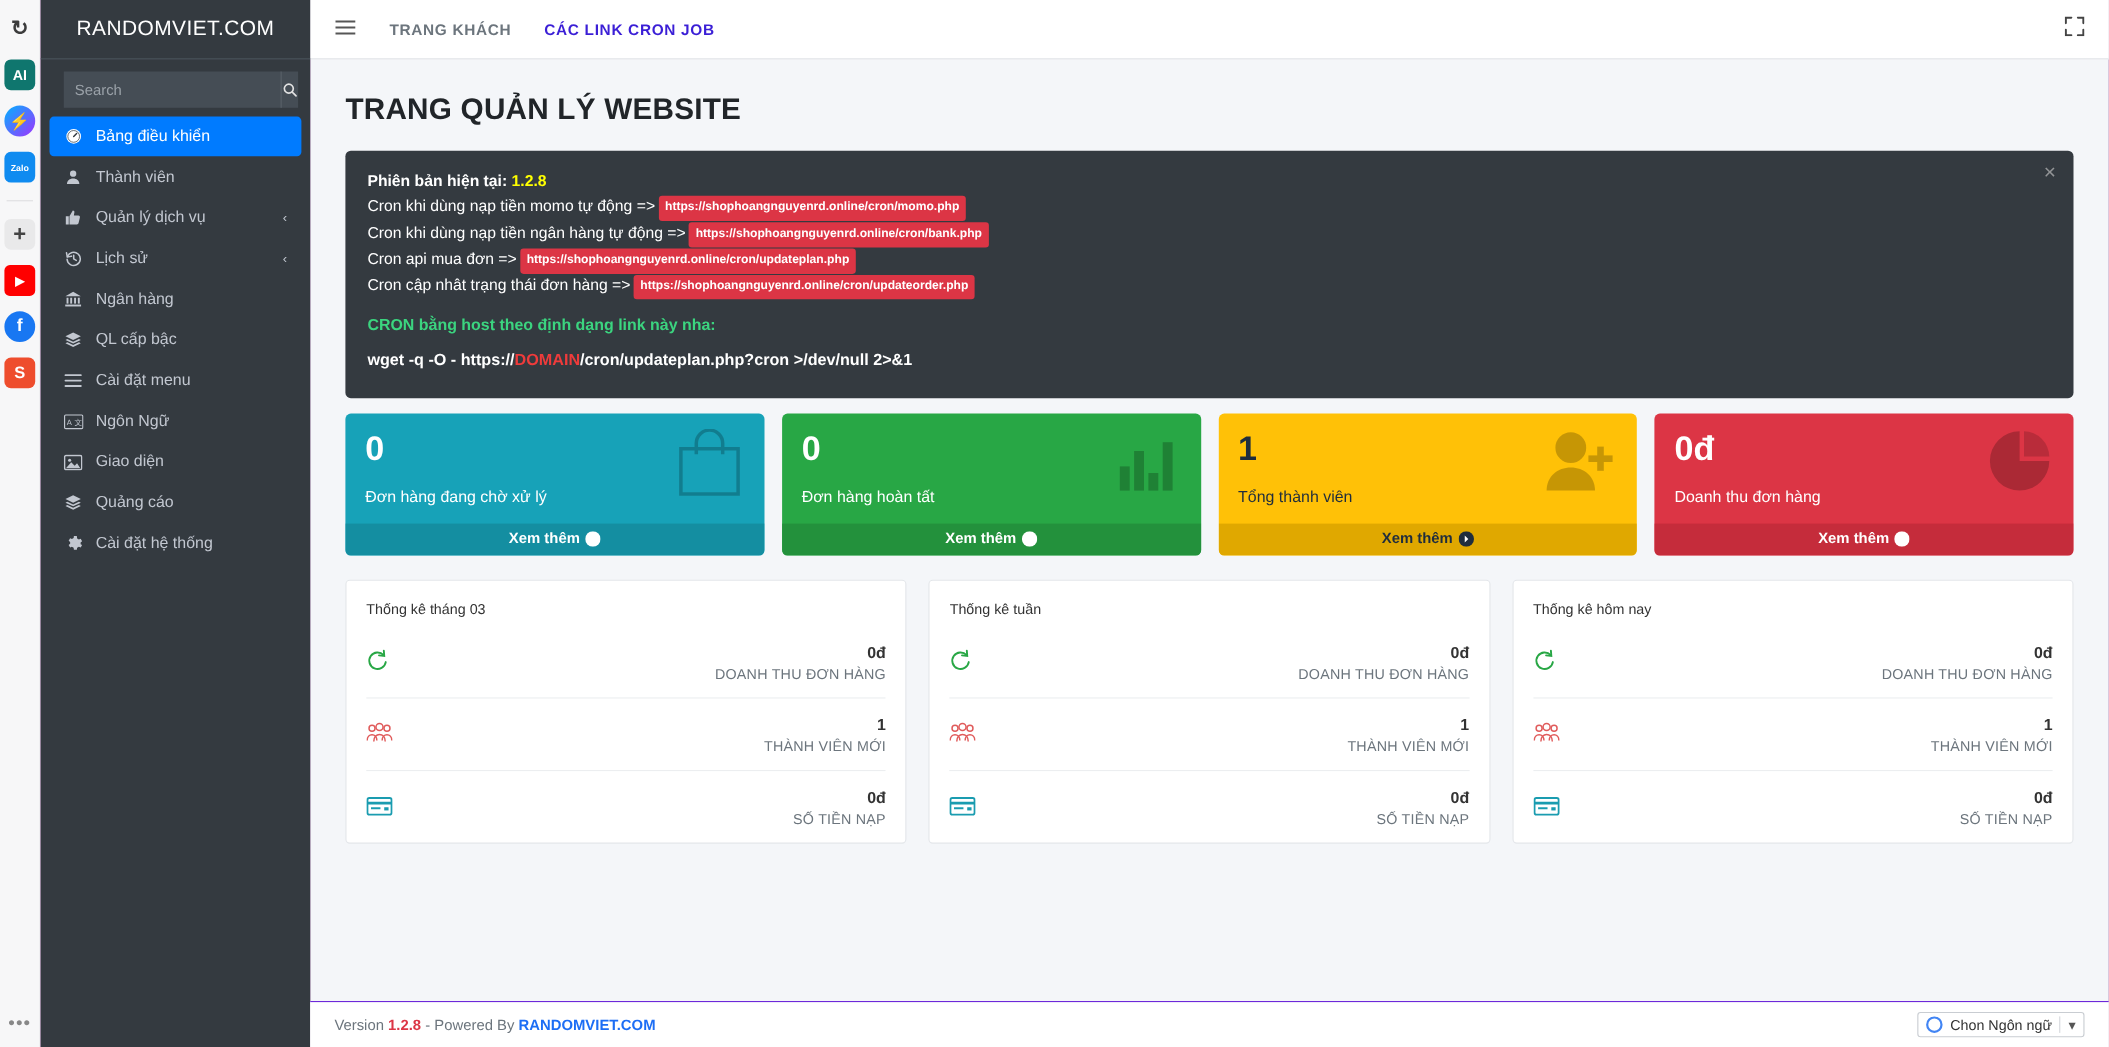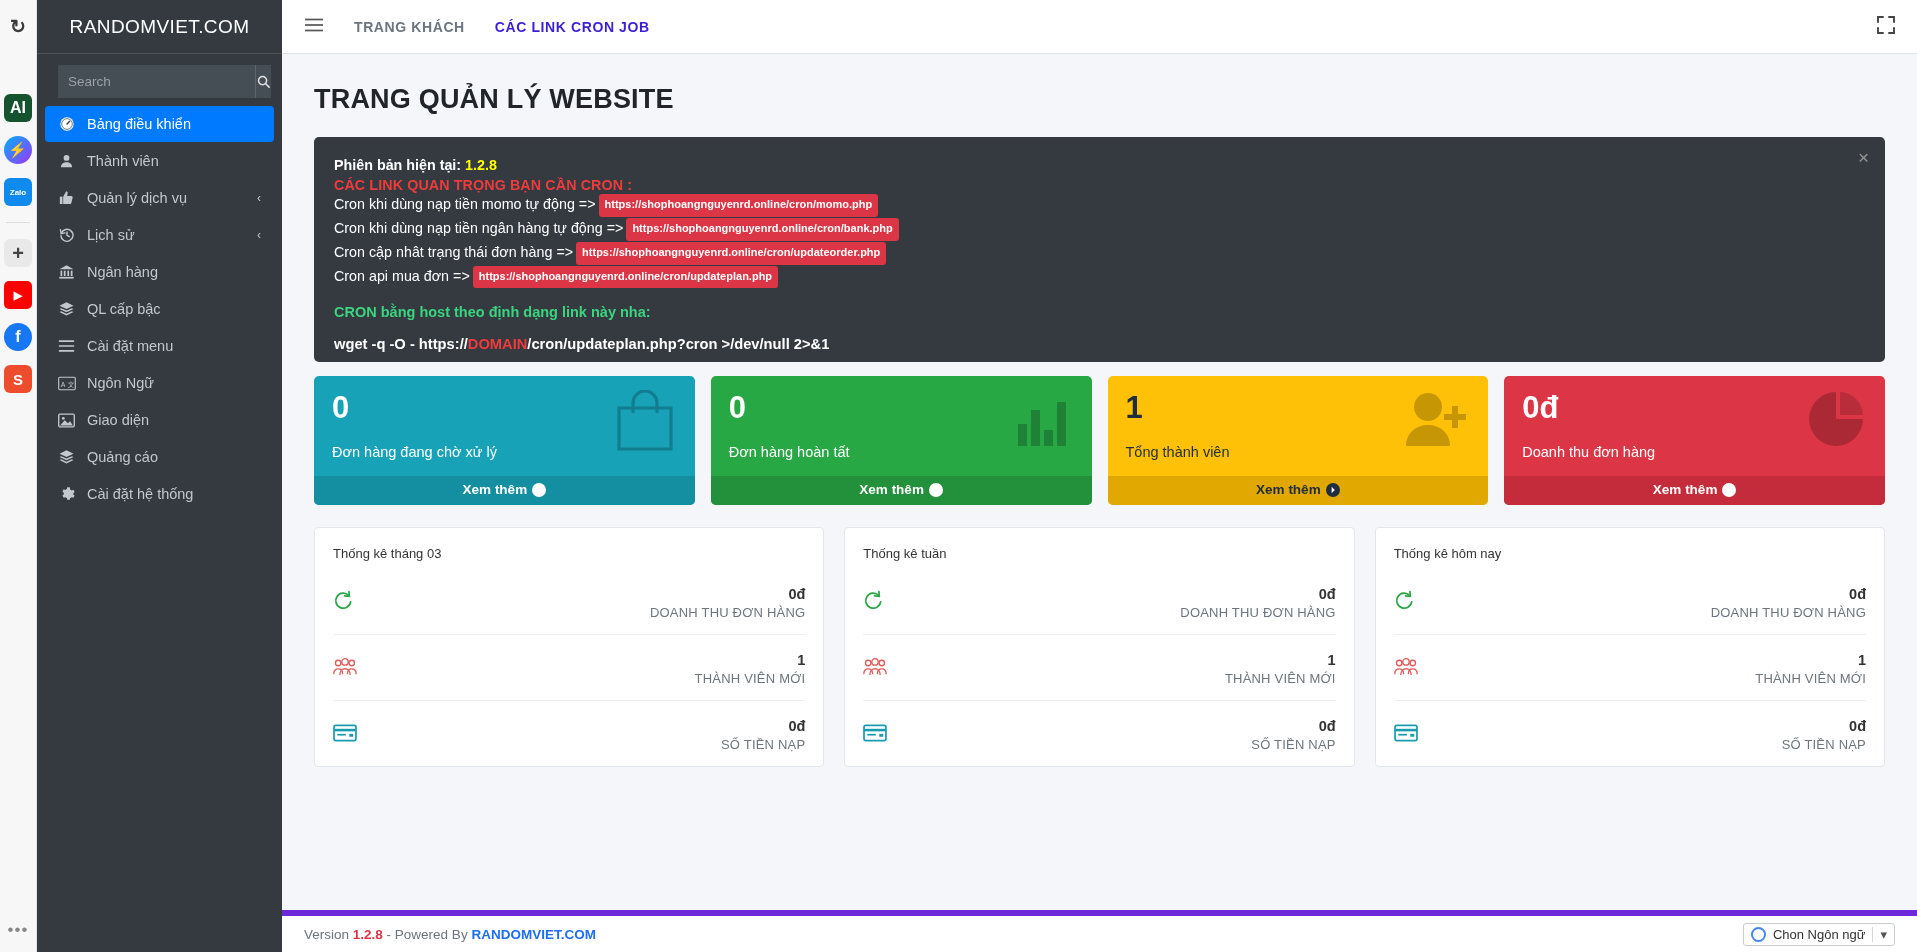--- a/index.html
+++ b/index.html
@@ -147,39 +147,39 @@
   }
   .srow:last-child { border-bottom: 0; }
   .srow-ico { width: 30px; flex: 0 0 30px; }
   .srow-txt { text-align: right; }
   .srow-val { font-size: 14.5px; font-weight: bold; color: #333; }
   .srow-cap { font-size: 13px; color: #6c757d; letter-spacing: .2px; margin-top: 3px; }
 
   
   #footer {
     position: absolute; left: 245px; right: 0; bottom: 0; height: 42px;
-    background: #fff; border-top: 6px solid #6d28d9;
+    background: #fff; border-top: 1px solid #6d28d9;
     display: flex; align-items: center; padding: 0 22px;
     font-size: 13.5px; color: #6c757d; z-index: 6;
   }
   #footer .ver { color: #dc3545; font-weight: bold; }
   #footer .brandlink { color: #1d6ef5; font-weight: bold; }
   #lang-picker {
     margin-left: auto; display: flex; align-items: center; gap: 7px;
     border: 1px solid #c9cdd2; background: #fff; border-radius: 3px;
     padding: 3px 7px; font-size: 13px; color: #333; cursor: pointer; justify-content: center;
   }
   #lang-picker .caret { border-left: 1px solid #d5d8dc; padding-left: 7px; color: #555; }
 </style>
 </head>
 <body>
 
 <div id="browser-rail">
   <div class="rail-icon" style="background:transparent;color:#3c3c3c;font-size:19px;">↻</div>
-  <div class="rail-icon" style="background:#14532d;font-size:16px;margin-top:40px;">AI</div>
+  <div class="rail-icon" style="background:#0f766e;font-size:13px;">AI</div>
   <div class="rail-icon" style="background:linear-gradient(135deg,#00b2ff,#a033ff);border-radius:50%;font-size:15px;">⚡</div>
   <div class="rail-icon" style="background:#0f8bf0;font-size:8px;">Zalo</div>
   <div class="rail-sep"></div>
   <div class="rail-icon" style="background:#e9e9ea;color:#444;font-size:20px;">+</div>
   <div class="rail-icon" style="background:#ff0000;font-size:11px;border-radius:5px;">▶</div>
   <div class="rail-icon" style="background:#1877f2;border-radius:50%;font-size:16px;">f</div>
   <div class="rail-icon" style="background:#ee4d2d;font-size:15px;">S</div>
   <div id="rail-dots">•••</div>
 </div>
 
@@ -340,27 +340,26 @@
     <div id="content">
 
       <div id="alert">
         <div id="alert-close">×</div>
 
         <div class="al-row">
           <span class="al-bold">Phiên bản hiện tại:</span>
           <span class="yellow">1.2.8</span>
         </div>
 
-        <div class="red-h">CÁC LINK QUAN TRỌNG BẠN CẦN CRON :</div>
 
         <div id="alert-links">
             <div class="al-row"><span>Cron khi dùng nạp tiền momo tự động =&gt;</span><span class="badge-url">https://shophoangnguyenrd.online/cron/momo.php</span></div>
             <div class="al-row"><span>Cron khi dùng nạp tiền ngân hàng tự động =&gt;</span><span class="badge-url">https://shophoangnguyenrd.online/cron/bank.php</span></div>
+            <div class="al-row"><span>Cron api mua đơn =&gt;</span><span class="badge-url">https://shophoangnguyenrd.online/cron/updateplan.php</span></div>
             <div class="al-row"><span>Cron cập nhât trạng thái đơn hàng =&gt;</span><span class="badge-url">https://shophoangnguyenrd.online/cron/updateorder.php</span></div>
-            <div class="al-row"><span>Cron api mua đơn =&gt;</span><span class="badge-url">https://shophoangnguyenrd.online/cron/updateplan.php</span></div>
           </div>
 
         <div style="height:16px"></div>
         <div class="green-h">CRON bằng host theo định dạng link này nha:</div>
         <div style="height:16px"></div>
         <div id="wget-line">
           <span>wget -q -O - https://</span><span class="dm">DOMAIN</span><span>/cron/updateplan.php?cron &gt;/dev/null 2&gt;&amp;1</span>
         </div>
       </div>
 

